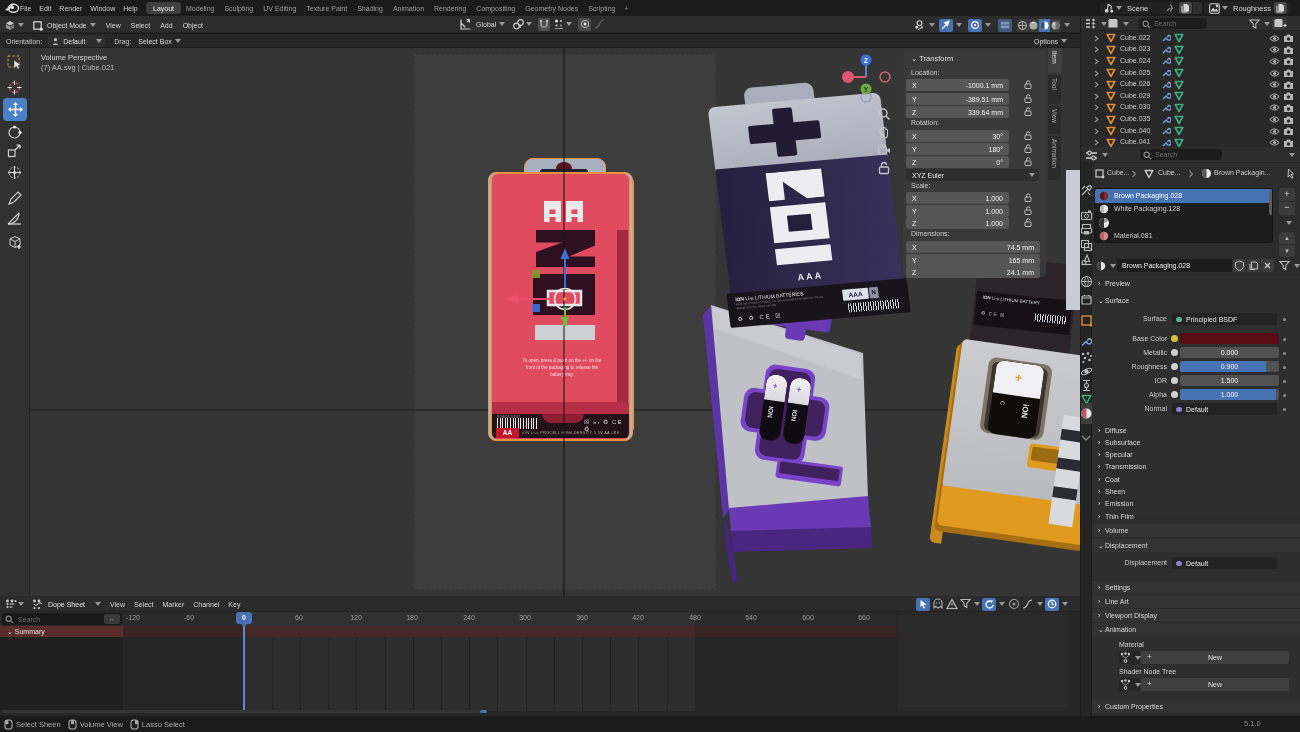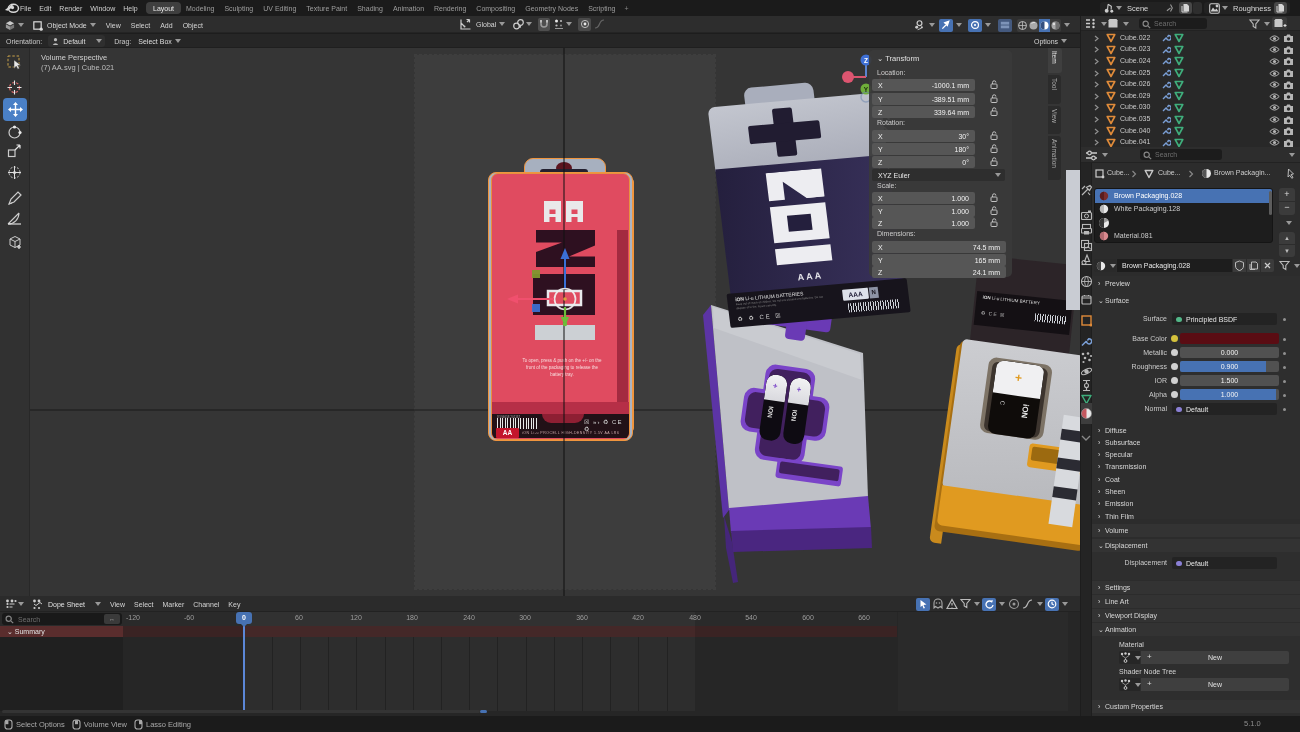--- a/index.html
+++ b/index.html
@@ -432,21 +432,21 @@
         <path d="M9.5 7 L13 5 V10 L9.5 8" fill="#c6c6c6"></path>
         <circle cx="4" cy="2.8" r="1.3" fill="none" stroke="#c6c6c6" stroke-width="1"></circle>
         <circle cx="7.2" cy="2.8" r="1.3" fill="none" stroke="#c6c6c6" stroke-width="1"></circle>
       </svg>
 <svg class="abs" style="left:877px;top:113px;" width="14" height="14" viewBox="0 0 14 14">
         <rect x="2.5" y="6" width="9" height="6.5" rx="1" fill="none" stroke="#c6c6c6" stroke-width="1.3"></rect>
         <path d="M4.5 6 V4 a2.5 2.5 0 0 1 5 0" fill="none" stroke="#c6c6c6" stroke-width="1.3"></path>
       </svg>
 </div>
 
-  <div id="npanel" class="abs" style="left:869px;top:2px;width:143px;height:227px;background:rgba(58,58,58,0.93);border-radius:5px;">
+  <div id="npanel" class="abs" style="left:903px;top:2px;width:143px;height:227px;background:rgba(58,58,58,0.93);border-radius:5px;">
       <div class="abs" style="left:8px;top:4px;color:#e0e0e0;font-size:7.5px;">⌄ Transform</div>
       <div class="abs" style="left:8px;top:19px;color:#cdcdcd;font-size:7px;">Location:</div>
       <div class="abs" style="left:3px;top:29px;width:103px;height:12px;background:#565656;border-radius:2px;color:#f2f2f2;font-size:7px;">
         <span class="abs" style="left:6px;top:2.5px;">X</span>
         <span class="abs" style="right:6px;top:2.5px;">-1000.1 mm</span>
       </div>
       <div class="abs" style="left:121px;top:30px;">
         <svg width="8" height="9" viewBox="0 0 8 9">
           <rect x="1" y="4" width="6" height="4.5" rx="0.8" fill="none" stroke="#c2c2c2" stroke-width="1"></rect>
           <path d="M2.5 4 V2.5 a1.7 1.7 0 0 1 3.4 0" fill="none" stroke="#c2c2c2" stroke-width="1"></path>
@@ -683,31 +683,31 @@
       <span class="chev"></span>
   </div>
 </div>
 
 <div class="abs" style="left:0;top:716px;width:1300px;height:16px;background:#1b1b1b;"></div>
 <div class="abs row" style="left:4px;top:718px;height:12px;color:#a9a9a9;">
 <svg width="9" height="11" viewBox="0 0 9 11">
       <rect x="1" y="1" width="7" height="9" rx="2.6" fill="none" stroke="#a9a9a9" stroke-width="1.1"></rect>
       <rect x="1.2" y="1.2" width="3.2" height="4" fill="#a9a9a9"></rect>
     </svg>
-    <span style="margin-left:3px;">Select Options</span>
+    <span style="margin-left:3px;">Select Sheen</span>
 <svg style="margin-left:7px;" width="9" height="11" viewBox="0 0 9 11">
       <rect x="1" y="1" width="7" height="9" rx="2.6" fill="none" stroke="#a9a9a9" stroke-width="1.1"></rect>
       <rect x="3" y="1.2" width="3" height="4" fill="#a9a9a9"></rect>
     </svg>
     <span style="margin-left:3px;">Volume View</span>
 <svg style="margin-left:7px;" width="9" height="11" viewBox="0 0 9 11">
       <rect x="1" y="1" width="7" height="9" rx="2.6" fill="none" stroke="#a9a9a9" stroke-width="1.1"></rect>
       <rect x="5" y="1.2" width="3" height="4" fill="#a9a9a9"></rect>
     </svg>
-    <span style="margin-left:3px;">Lasso Editing</span>
+    <span style="margin-left:3px;">Lasso Select</span>
 </div>
 <div class="abs" style="left:1244px;top:719px;color:#8d8d8d;">5.1.0</div>
 
 <div id="outliner" class="abs" style="left:1081px;top:16px;width:219px;height:131px;background:#282828;overflow:hidden;">
   <div class="abs" style="left:0;top:0;width:219px;height:15px;background:#2d2d2d;border-bottom:1px solid #222;"></div>
   <svg class="abs" style="left:4px;top:2px;" width="12" height="11" viewBox="0 0 12 11">
       <path d="M1 2 h4 M1 5.5 h4 M1 9 h4" stroke="#ccc" stroke-width="1.4"></path>
       <circle cx="8.5" cy="2" r="1.2" fill="#ccc"></circle>
       <circle cx="8.5" cy="5.5" r="1.2" fill="#ccc"></circle>
       <circle cx="8.5" cy="9" r="1.2" fill="#ccc"></circle>

